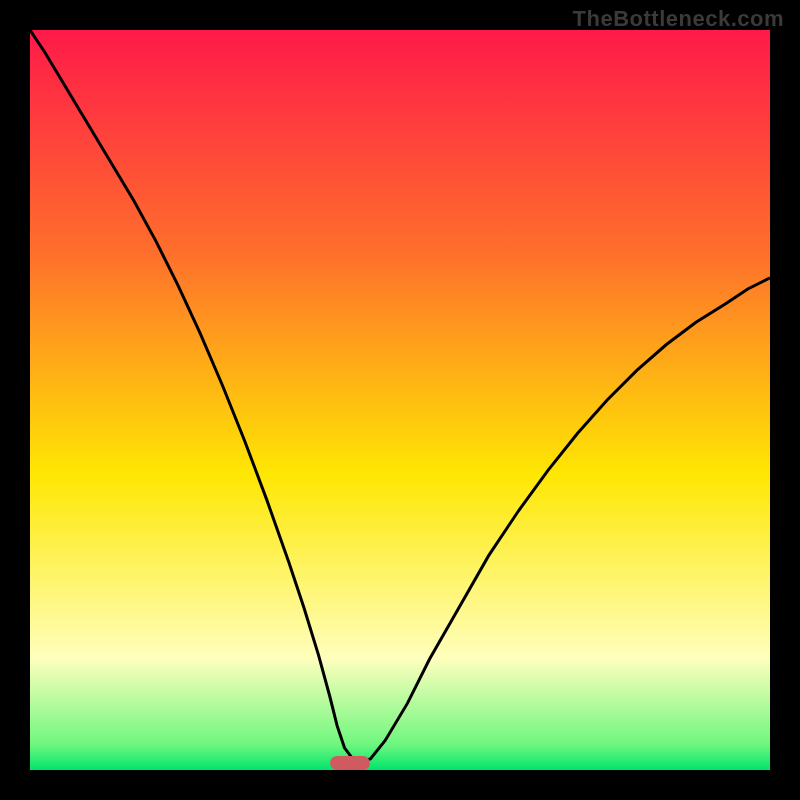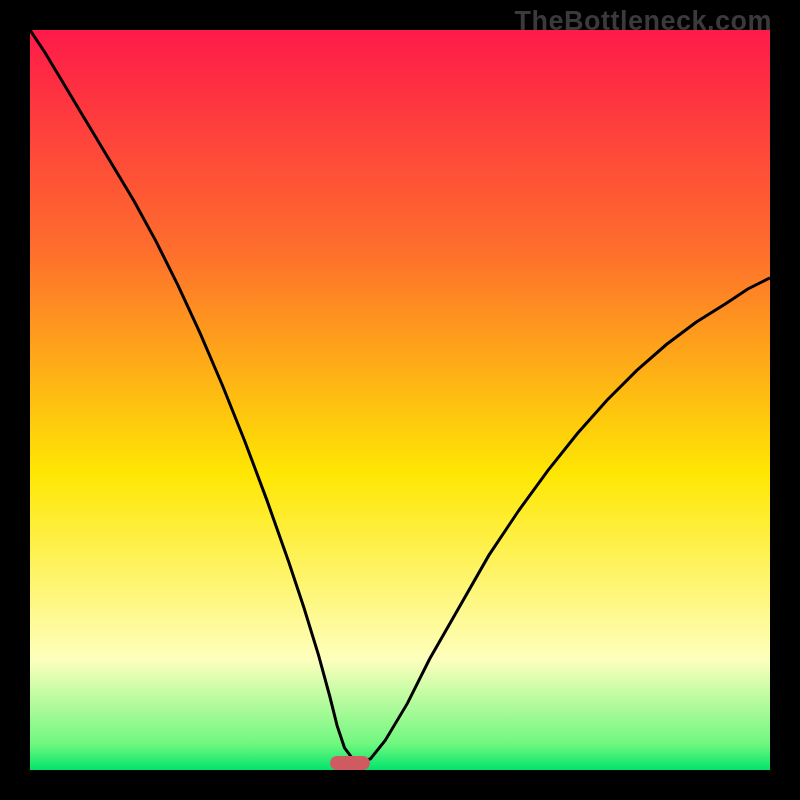--- a/index.html
+++ b/index.html
@@ -26,23 +26,23 @@
     overflow: hidden;
   }
   .plot svg {
     width: 740px;
     height: 740px;
     display: block;
   }
   .watermark {
     position: absolute;
     top: 6px;
-    right: 28px;
+    right: 16px;
     color: #3a3a3a;
-    font-size: 27px;
+    font-size: 22px;
     font-weight: bold;
     letter-spacing: 0.5px;
     user-select: none;
   }
   .marker {
     position: absolute;
     height: 14px;
     border-radius: 7px;
     background: #cf5b61;
   }

